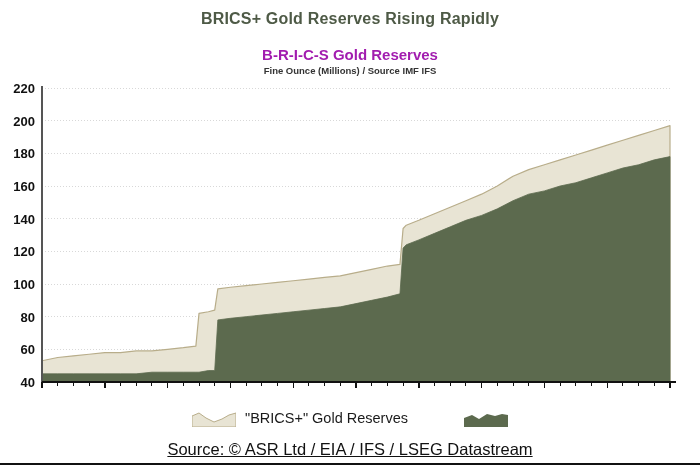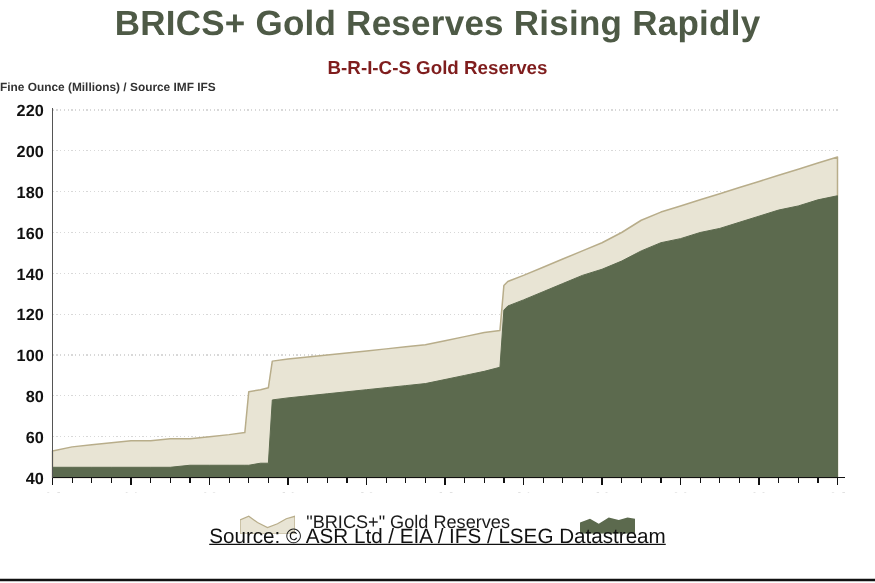--- a/index.html
+++ b/index.html
@@ -14,43 +14,44 @@
   }
 
   #page { position: relative; width: 700px; height: 466px; background:#fff; }
 
   
   .headline {
     position: absolute;
     left: 0; top: 2px;
     width: 700px;
     text-align: center;
-    font-size: 28px;
+    font-size: 16px;
     font-weight: bold;
     color: #4e5a46;
     letter-spacing: 0.2px;
     line-height: 34px;
     white-space: nowrap;
   }
 
   
   .chart-title {
     position: absolute;
     left: 0; top: 46px;
     width: 700px;
     text-align: center;
     font-size: 15px;
     font-weight: bold;
-    color: #7f1d1d;
+    color: #a21caf;
     line-height: 18px;
   }
   .chart-subtitle {
     position: absolute;
     left: 0; top: 65px;
     width: 700px;
+    text-align: center;
     font-size: 9.5px;
     font-weight: bold;
     color: #333333;
     line-height: 12px;
   }
 
   
   #plot-wrap {
     position: absolute;
     left: 0; top: 78px;
@@ -74,21 +75,21 @@
   .legend-label {
     font-size: 14.5px;
     color: #1a1a1a;
     white-space: nowrap;
     line-height: 17px;
   }
 
   
   #source {
     position: absolute;
-    left: 0; top: 420px;
+    left: 0; top: 440px;
     width: 700px;
     text-align: center;
   }
   #source .txt {
     font-size: 16.5px;
     color: #111111;
     text-decoration: underline;
     white-space: nowrap;
   }
   #bottom-rule {

